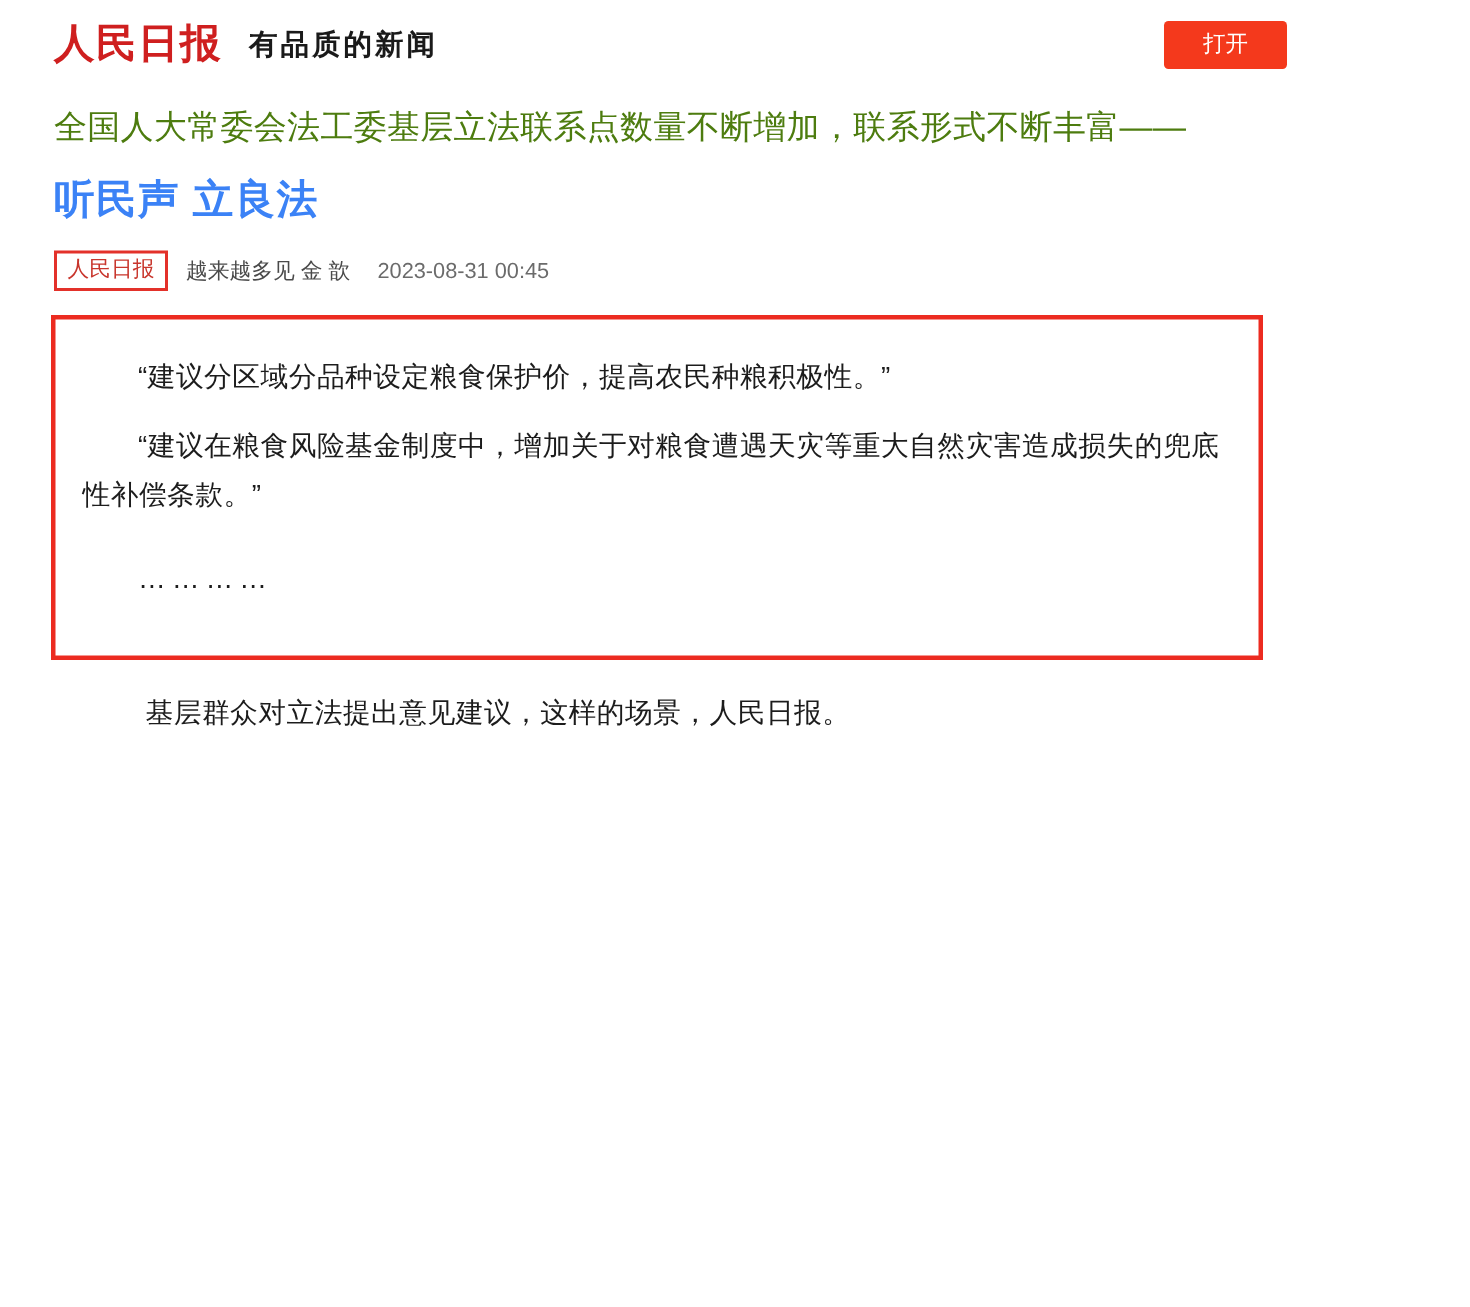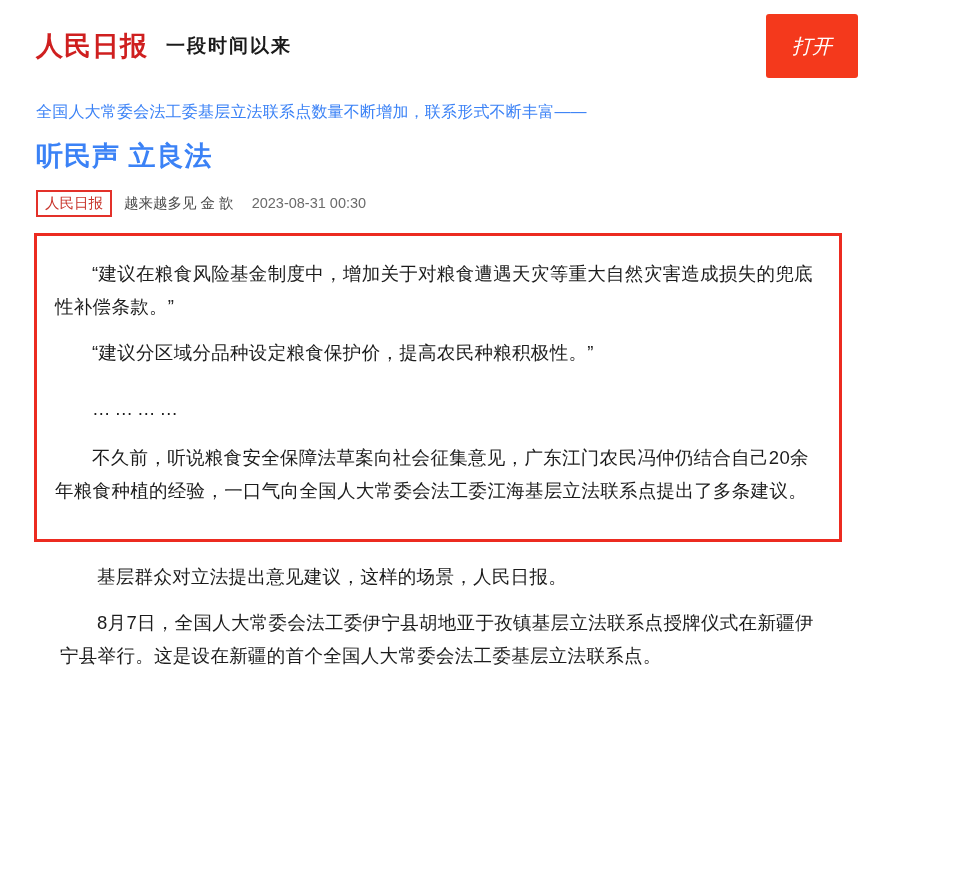--- a/index.html
+++ b/index.html
@@ -46,35 +46,34 @@
     margin-left: 18px;
     letter-spacing: 2px;
     white-space: nowrap;
   }
   .header-spacer { flex: 1 1 auto; }
   .open-button {
     background: #f4391c;
     color: #ffffff;
     border: none;
     border-radius: 3px;
-    font-size: 20px;
+    font-size: 15px;
     font-family: "Liberation Sans", sans-serif;
-    padding: 19px 26px;
+    padding: 6px 26px;
     cursor: pointer;
     line-height: 1.3;
-    font-style: italic;
   }
 
   
   .title-block {
     padding: 10px 36px 0 36px;
   }
   .kicker {
-    color: #3b82f6;
-    font-size: 16px;
+    color: #4d7c0f;
+    font-size: 22px;
     line-height: 1.5;
     letter-spacing: 0.2px;
   }
   .headline {
     font-size: 27px;
     font-weight: bold;
     color: #3b82f6;
     margin-top: 14px;
     letter-spacing: 1px;
   }
@@ -132,47 +131,45 @@
     padding: 6px 34px 0 34px;
   }
 </style>
 </head>
 <body>
 
 <div class="page">
 
   <div class="header">
     <div class="brand-logo">人民日报</div>
-    <div class="brand-slogan">一段时间以来</div>
+    <div class="brand-slogan">有品质的新闻</div>
     <div class="header-spacer"></div>
     <button class="open-button">打开</button>
   </div>
 
   <div class="title-block">
     <div class="kicker">全国人大常委会法工委基层立法联系点数量不断增加，联系形式不断丰富——</div>
     <div class="headline">听民声 立良法</div>
   </div>
 
   <div class="byline">
     <div class="source-tag">人民日报</div>
     <div class="byline-meta">
       <span>越来越多见 金 歆</span>
       <span class="sep"></span>
-      <span class="date">2023-08-31 00:30</span>
+      <span class="date">2023-08-31 00:45</span>
     </div>
   </div>
 
   <div class="article">
 
     <div class="highlight-box">
+      <p class="para">“建议分区域分品种设定粮食保护价，提高农民种粮积极性。”</p>
       <p class="para">“建议在粮食风险基金制度中，增加关于对粮食遭遇天灾等重大自然灾害造成损失的兜底性补偿条款。”</p>
-      <p class="para">“建议分区域分品种设定粮食保护价，提高农民种粮积极性。”</p>
       <p class="dots">…………</p>
-      <p class="para">不久前，听说粮食安全保障法草案向社会征集意见，广东江门农民冯仲仍结合自己20余年粮食种植的经验，一口气向全国人大常委会法工委江海基层立法联系点提出了多条建议。</p>
     </div>
 
     <div class="body-text">
       <p class="para">基层群众对立法提出意见建议，这样的场景，人民日报。</p>
-      <p class="para">8月7日，全国人大常委会法工委伊宁县胡地亚于孜镇基层立法联系点授牌仪式在新疆伊宁县举行。这是设在新疆的首个全国人大常委会法工委基层立法联系点。</p>
     </div>
 
   </div>
 </div>
 
 </body></html>

